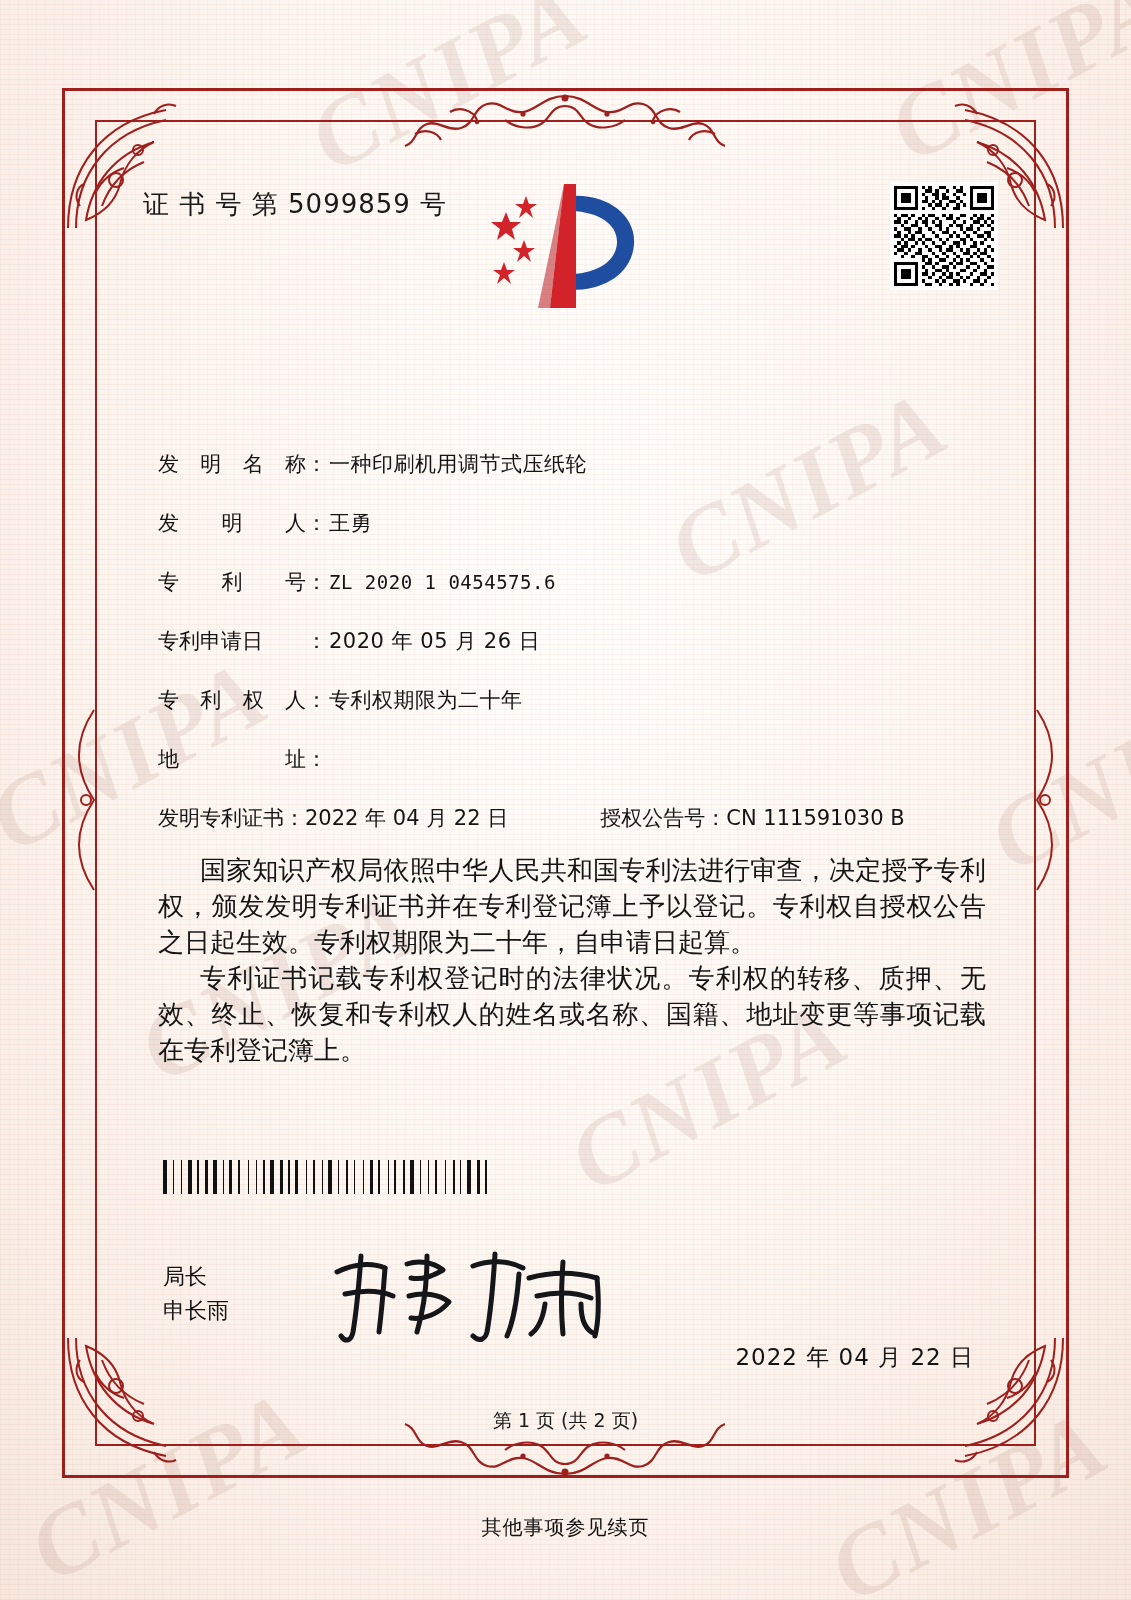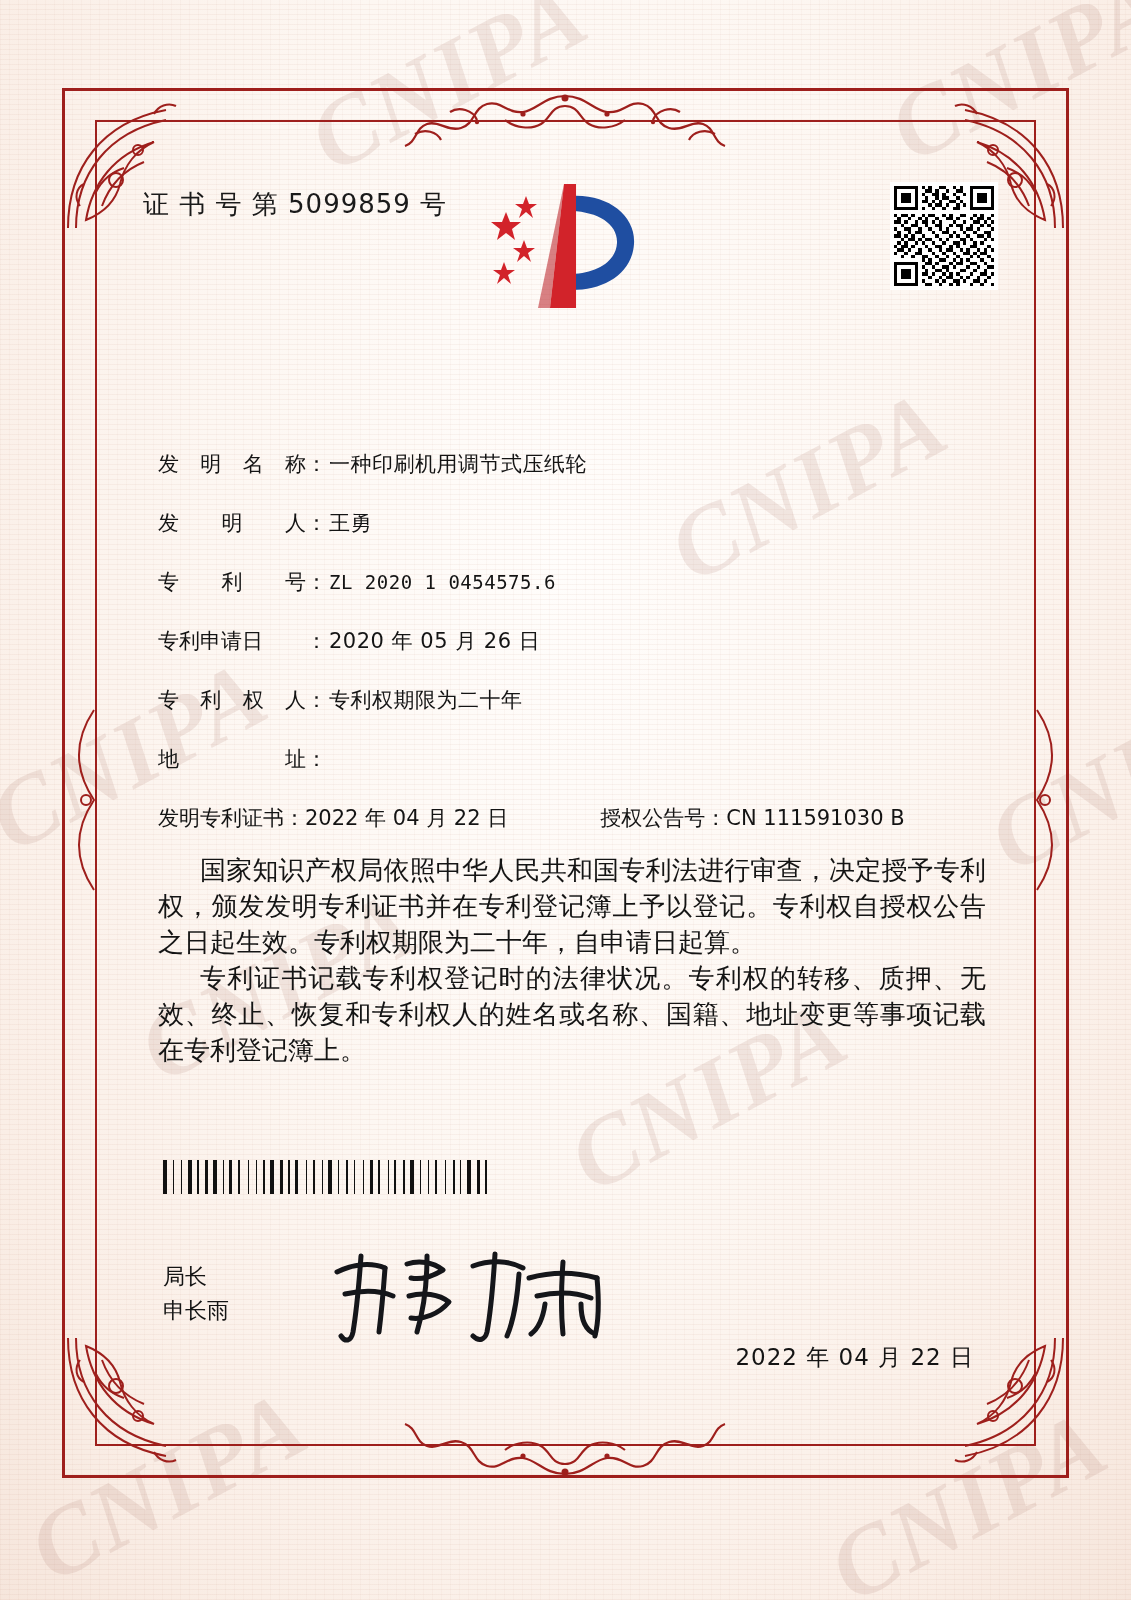--- a/index.html
+++ b/index.html
@@ -806,15 +806,17 @@
         <path d="M206 40 C228 34 252 34 274 40"></path>
         <path d="M240 24 C238 52 238 76 240 96"></path>
         <path d="M214 58 C232 54 252 54 268 60"></path>
         <path d="M222 66 C220 80 216 90 208 96"></path>
         <path d="M258 66 C258 82 262 92 272 96"></path>
         <path d="M274 40 C276 62 276 82 272 98"></path>
       </g>
     </svg>
 
     <div class="sign-date">2022 年 04 月 22 日</div>
+    <div class="page-no">第 1 页 (共 2 页)</div>
   </div>
 
+  <div class="footer-note">其他事项参见续页</div>
 </div>
 
 </body></html>

